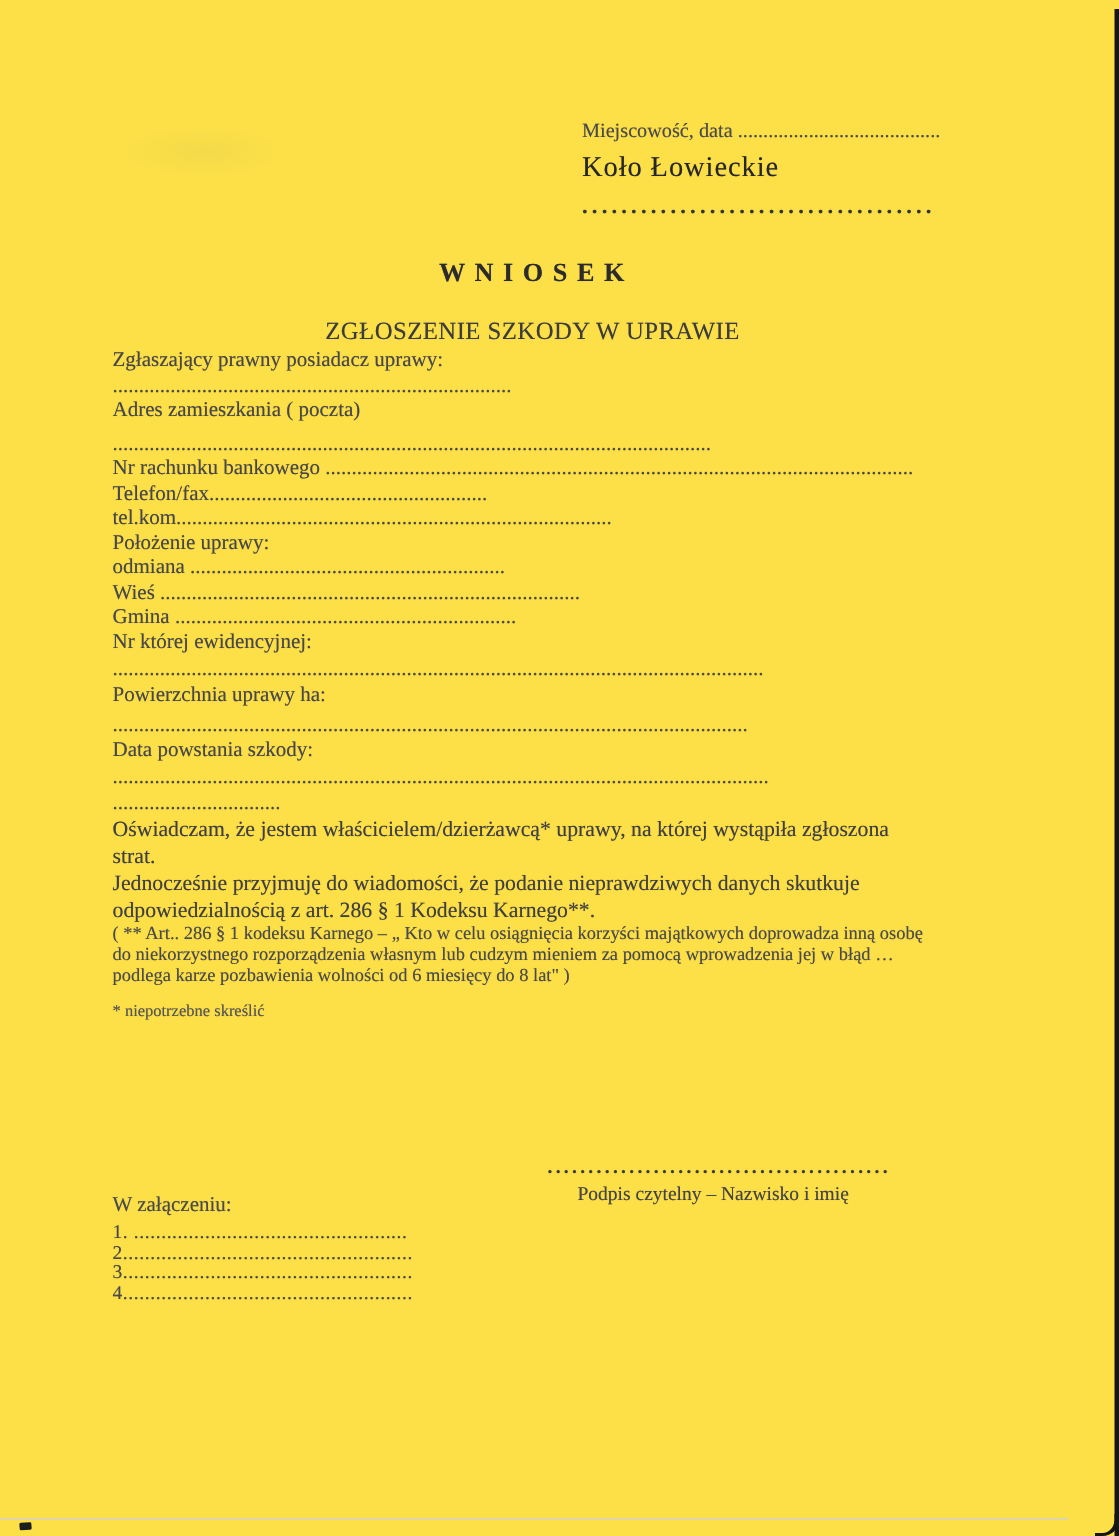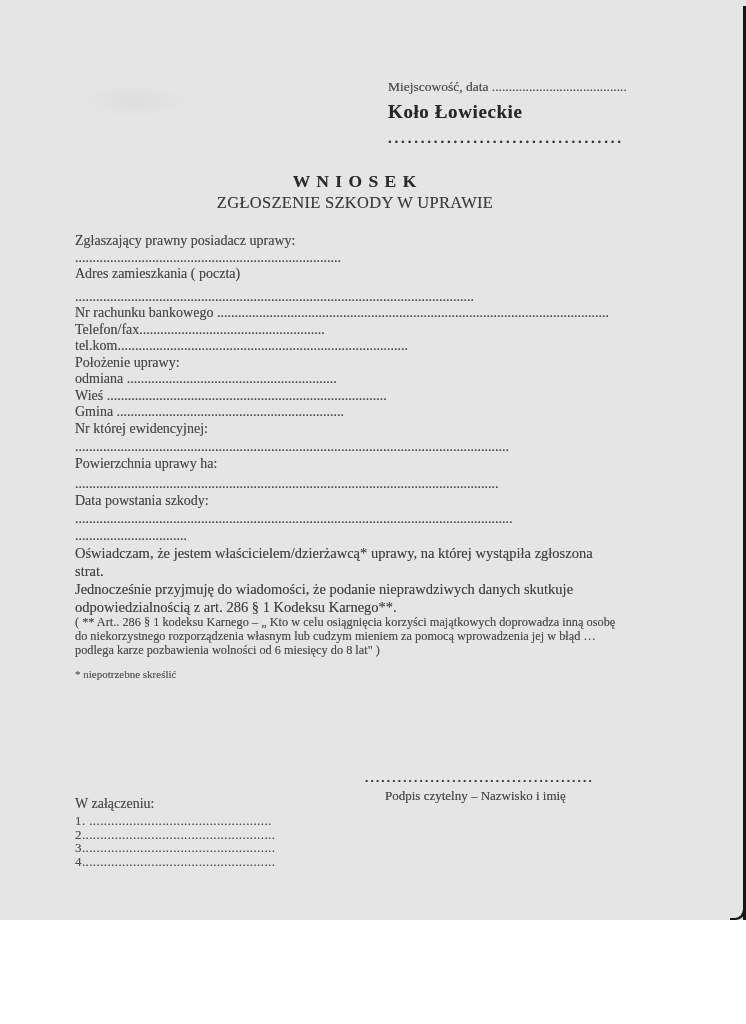--- a/index.html
+++ b/index.html
@@ -1,29 +1,29 @@
 <!DOCTYPE html>
 <html><head>
 <meta charset="utf-8">
 <style>
   html, body { margin:0; padding:0; background:#ffffff; }
   .page {
-    position:relative; width:746px; height:920px; background:#e5e5e5;
+    position:relative; width:746px; height:1024px; background:#fde047;
     font-family:"Liberation Serif", "DejaVu Serif", serif; color:#474747;
     overflow:hidden;
   }
   .txt { text-shadow: 0 0 0.5px rgba(80,80,80,0.55); }
 
   .place-date { position:absolute; left:388px; top:79px; font-size:13.5px; color:#4a4a4a; white-space:nowrap; }
-  .club-name  { position:absolute; left:388px; top:101px; font-size:19px; font-weight:bold; letter-spacing:0.6px; color:#262626; white-space:nowrap; }
+  .club-name  { position:absolute; left:388px; top:101px; font-size:19px; font-weight:normal; letter-spacing:0.6px; color:#262626; white-space:nowrap; }
   .club-dots  { position:absolute; left:388px; top:130px; font-size:15px; font-weight:bold; letter-spacing:2.8px; color:#333333; white-space:nowrap; overflow:hidden; width:250px; }
 
   .title-block { position:absolute; left:75px; top:171px; width:560px; text-align:center; }
   .form-title    { font-size:17.5px; font-weight:bold; letter-spacing:1px; color:#2b2b2b; }
-  .form-subtitle { font-size:16.5px; letter-spacing:0.3px; color:#3c3c3c; margin-top:1px; }
+  .form-subtitle { font-size:16.5px; letter-spacing:0.3px; color:#3c3c3c; margin-top:19px; }
 
   .form-body { position:absolute; left:75px; top:233px; width:648px; font-size:14px; }
   .form-line { line-height:16.5px; white-space:nowrap; overflow:hidden; }
   .mt2 { margin-top:2px; } .mt4 { margin-top:4px; } .mt6 { margin-top:6px; }
 
   .decl-line { font-size:14.5px; line-height:18px; color:#3f3f3f; white-space:nowrap; overflow:hidden; }
   .fine-line { font-size:12.3px; line-height:13.8px; color:#4a4a4a; white-space:nowrap; overflow:hidden; }
   .footnote  { margin-top:11px; font-size:11px; color:#555555; }
 
   .signature { position:absolute; left:365px; top:770px; }

